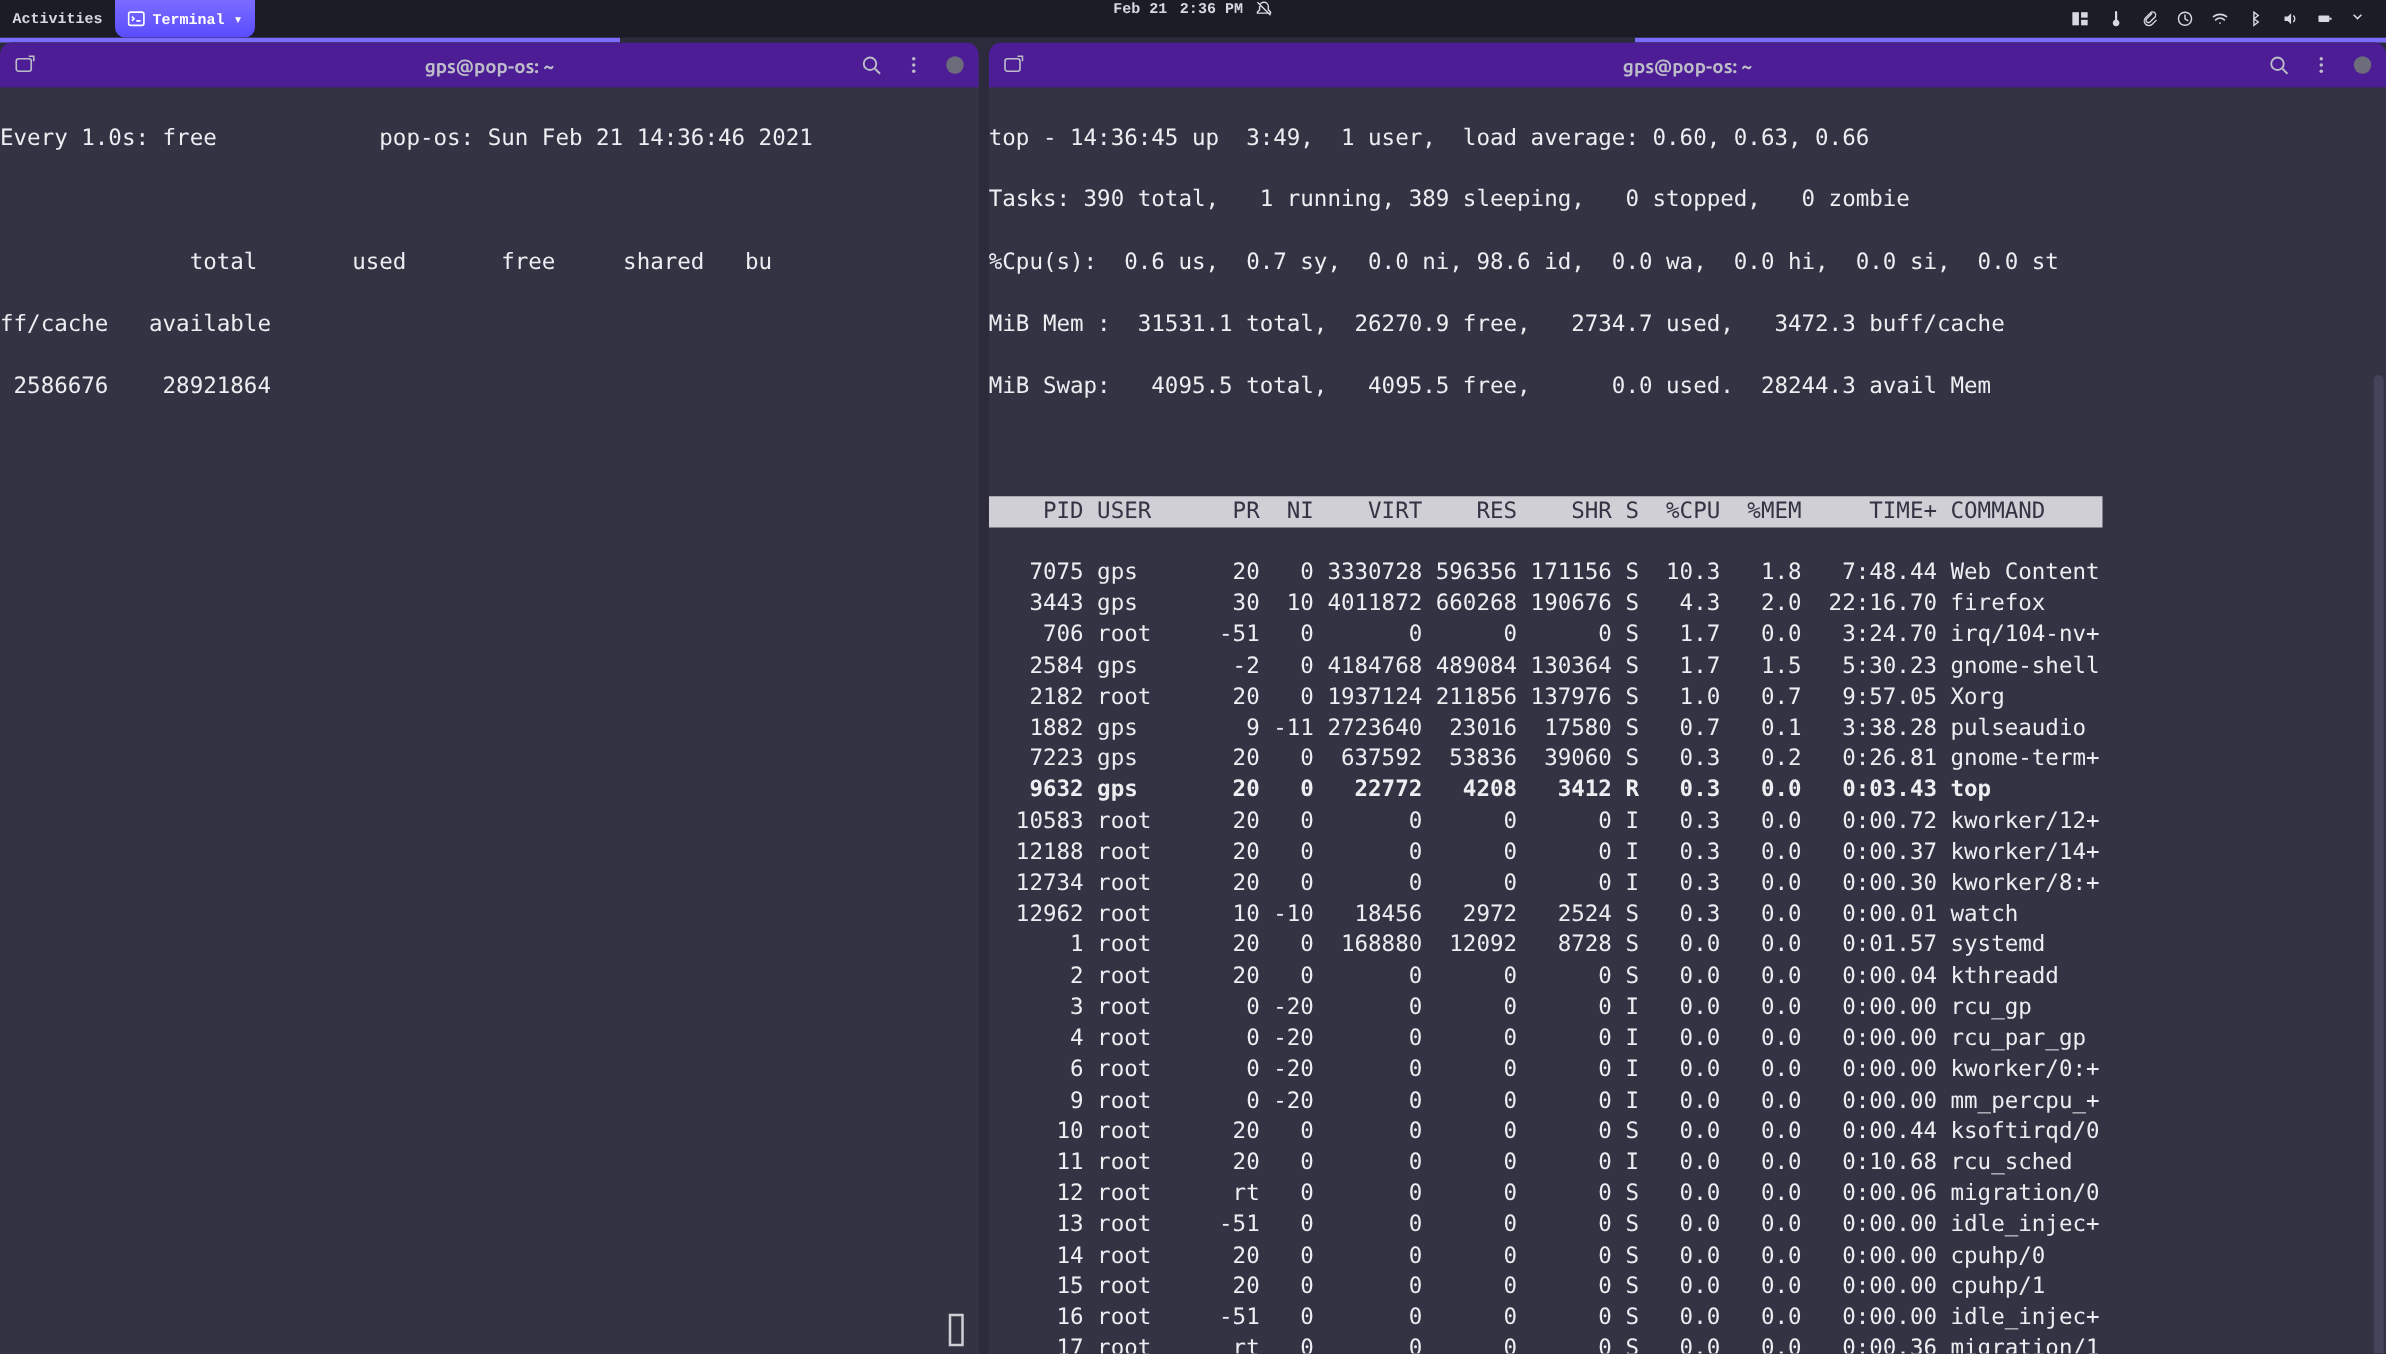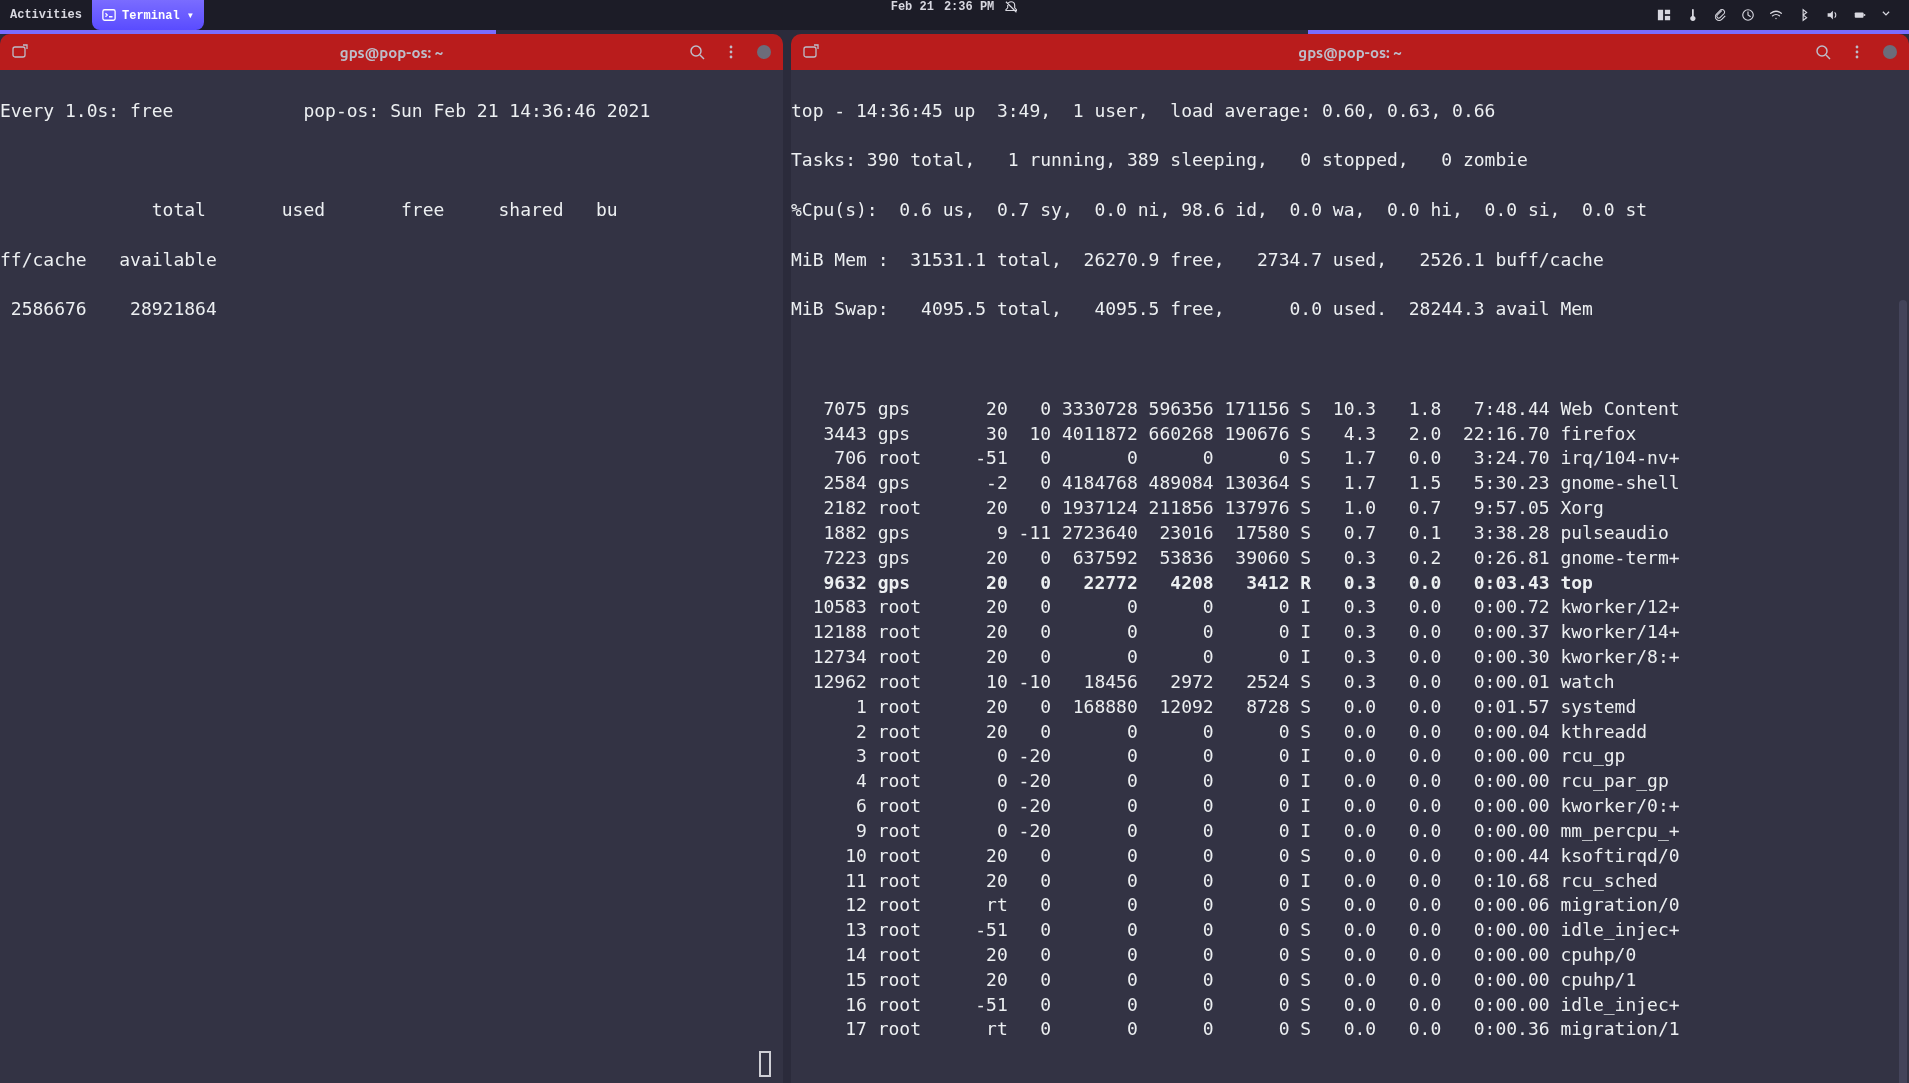--- a/index.html
+++ b/index.html
@@ -53,21 +53,21 @@
   background:#333344;
   display:flex; flex-direction:column;
   border-radius:10px 10px 0 0;
   overflow:hidden;
 }
 .pane-left { width:783px; margin-right:8px; }
 .pane-right { flex:1; }
 
 .titlebar {
   height:36px;
-  background:#b91c1c;
+  background:#4c1d95;
   display:flex; align-items:center;
   padding:0 12px;
   font-family:"Ubuntu","DejaVu Sans",sans-serif;
   font-size:15px; color:#bdbdc9; font-weight:600;
   position:relative;
 }
 .titlebar .title { position:absolute; left:50%; transform:translateX(-50%); }
 .titlebar .tb-right {
   margin-left:auto; display:flex; align-items:center; gap:18px;
 }
@@ -255,21 +255,22 @@
               <circle cx="8" cy="13" r="1.4"></circle>
             </svg>
         </span>
         <span class="tb-circle"></span>
       </div>
     </div>
     <div class="termbody">
 <div class="line">top - 14:36:45 up  3:49,  1 user,  load average: 0.60, 0.63, 0.66</div>
 <div class="line">Tasks: 390 total,   1 running, 389 sleeping,   0 stopped,   0 zombie</div>
 <div class="line">%Cpu(s):  0.6 us,  0.7 sy,  0.0 ni, 98.6 id,  0.0 wa,  0.0 hi,  0.0 si,  0.0 st</div>
-<div class="line">MiB Mem :  31531.1 total,  26270.9 free,   2734.7 used,   2526.1 buff/cache</div>
+<div class="line">MiB Mem :  31531.1 total,  26270.9 free,   2734.7 used,   3472.3 buff/cache</div>
 <div class="line">MiB Swap:   4095.5 total,   4095.5 free,      0.0 used.  28244.3 avail Mem </div>
 <div class="line">&nbsp;</div>
+<div class="line"><span class="hdr-inv">    PID USER      PR  NI    VIRT    RES    SHR S  %CPU  %MEM     TIME+ COMMAND    </span></div>
 <div id="proc-rows"><div class="line procrow">   7075 gps       20   0 3330728 596356 171156 S  10.3   1.8   7:48.44 Web Content</div><div class="line procrow">   3443 gps       30  10 4011872 660268 190676 S   4.3   2.0  22:16.70 firefox    </div><div class="line procrow">    706 root     -51   0       0      0      0 S   1.7   0.0   3:24.70 irq/104-nv+</div><div class="line procrow">   2584 gps       -2   0 4184768 489084 130364 S   1.7   1.5   5:30.23 gnome-shell</div><div class="line procrow">   2182 root      20   0 1937124 211856 137976 S   1.0   0.7   9:57.05 Xorg       </div><div class="line procrow">   1882 gps        9 -11 2723640  23016  17580 S   0.7   0.1   3:38.28 pulseaudio </div><div class="line procrow">   7223 gps       20   0  637592  53836  39060 S   0.3   0.2   0:26.81 gnome-term+</div><div class="line procrow highlight">   9632 gps       20   0   22772   4208   3412 R   0.3   0.0   0:03.43 top        </div><div class="line procrow">  10583 root      20   0       0      0      0 I   0.3   0.0   0:00.72 kworker/12+</div><div class="line procrow">  12188 root      20   0       0      0      0 I   0.3   0.0   0:00.37 kworker/14+</div><div class="line procrow">  12734 root      20   0       0      0      0 I   0.3   0.0   0:00.30 kworker/8:+</div><div class="line procrow">  12962 root      10 -10   18456   2972   2524 S   0.3   0.0   0:00.01 watch      </div><div class="line procrow">      1 root      20   0  168880  12092   8728 S   0.0   0.0   0:01.57 systemd    </div><div class="line procrow">      2 root      20   0       0      0      0 S   0.0   0.0   0:00.04 kthreadd   </div><div class="line procrow">      3 root       0 -20       0      0      0 I   0.0   0.0   0:00.00 rcu_gp     </div><div class="line procrow">      4 root       0 -20       0      0      0 I   0.0   0.0   0:00.00 rcu_par_gp </div><div class="line procrow">      6 root       0 -20       0      0      0 I   0.0   0.0   0:00.00 kworker/0:+</div><div class="line procrow">      9 root       0 -20       0      0      0 I   0.0   0.0   0:00.00 mm_percpu_+</div><div class="line procrow">     10 root      20   0       0      0      0 S   0.0   0.0   0:00.44 ksoftirqd/0</div><div class="line procrow">     11 root      20   0       0      0      0 I   0.0   0.0   0:10.68 rcu_sched  </div><div class="line procrow">     12 root      rt   0       0      0      0 S   0.0   0.0   0:00.06 migration/0</div><div class="line procrow">     13 root     -51   0       0      0      0 S   0.0   0.0   0:00.00 idle_injec+</div><div class="line procrow">     14 root      20   0       0      0      0 S   0.0   0.0   0:00.00 cpuhp/0    </div><div class="line procrow">     15 root      20   0       0      0      0 S   0.0   0.0   0:00.00 cpuhp/1    </div><div class="line procrow">     16 root     -51   0       0      0      0 S   0.0   0.0   0:00.00 idle_injec+</div><div class="line procrow">     17 root      rt   0       0      0      0 S   0.0   0.0   0:00.36 migration/1</div></div>
       <div class="scrollbar-stub"></div>
     </div>
   </div>
 
 </div>
 
 </body></html>

